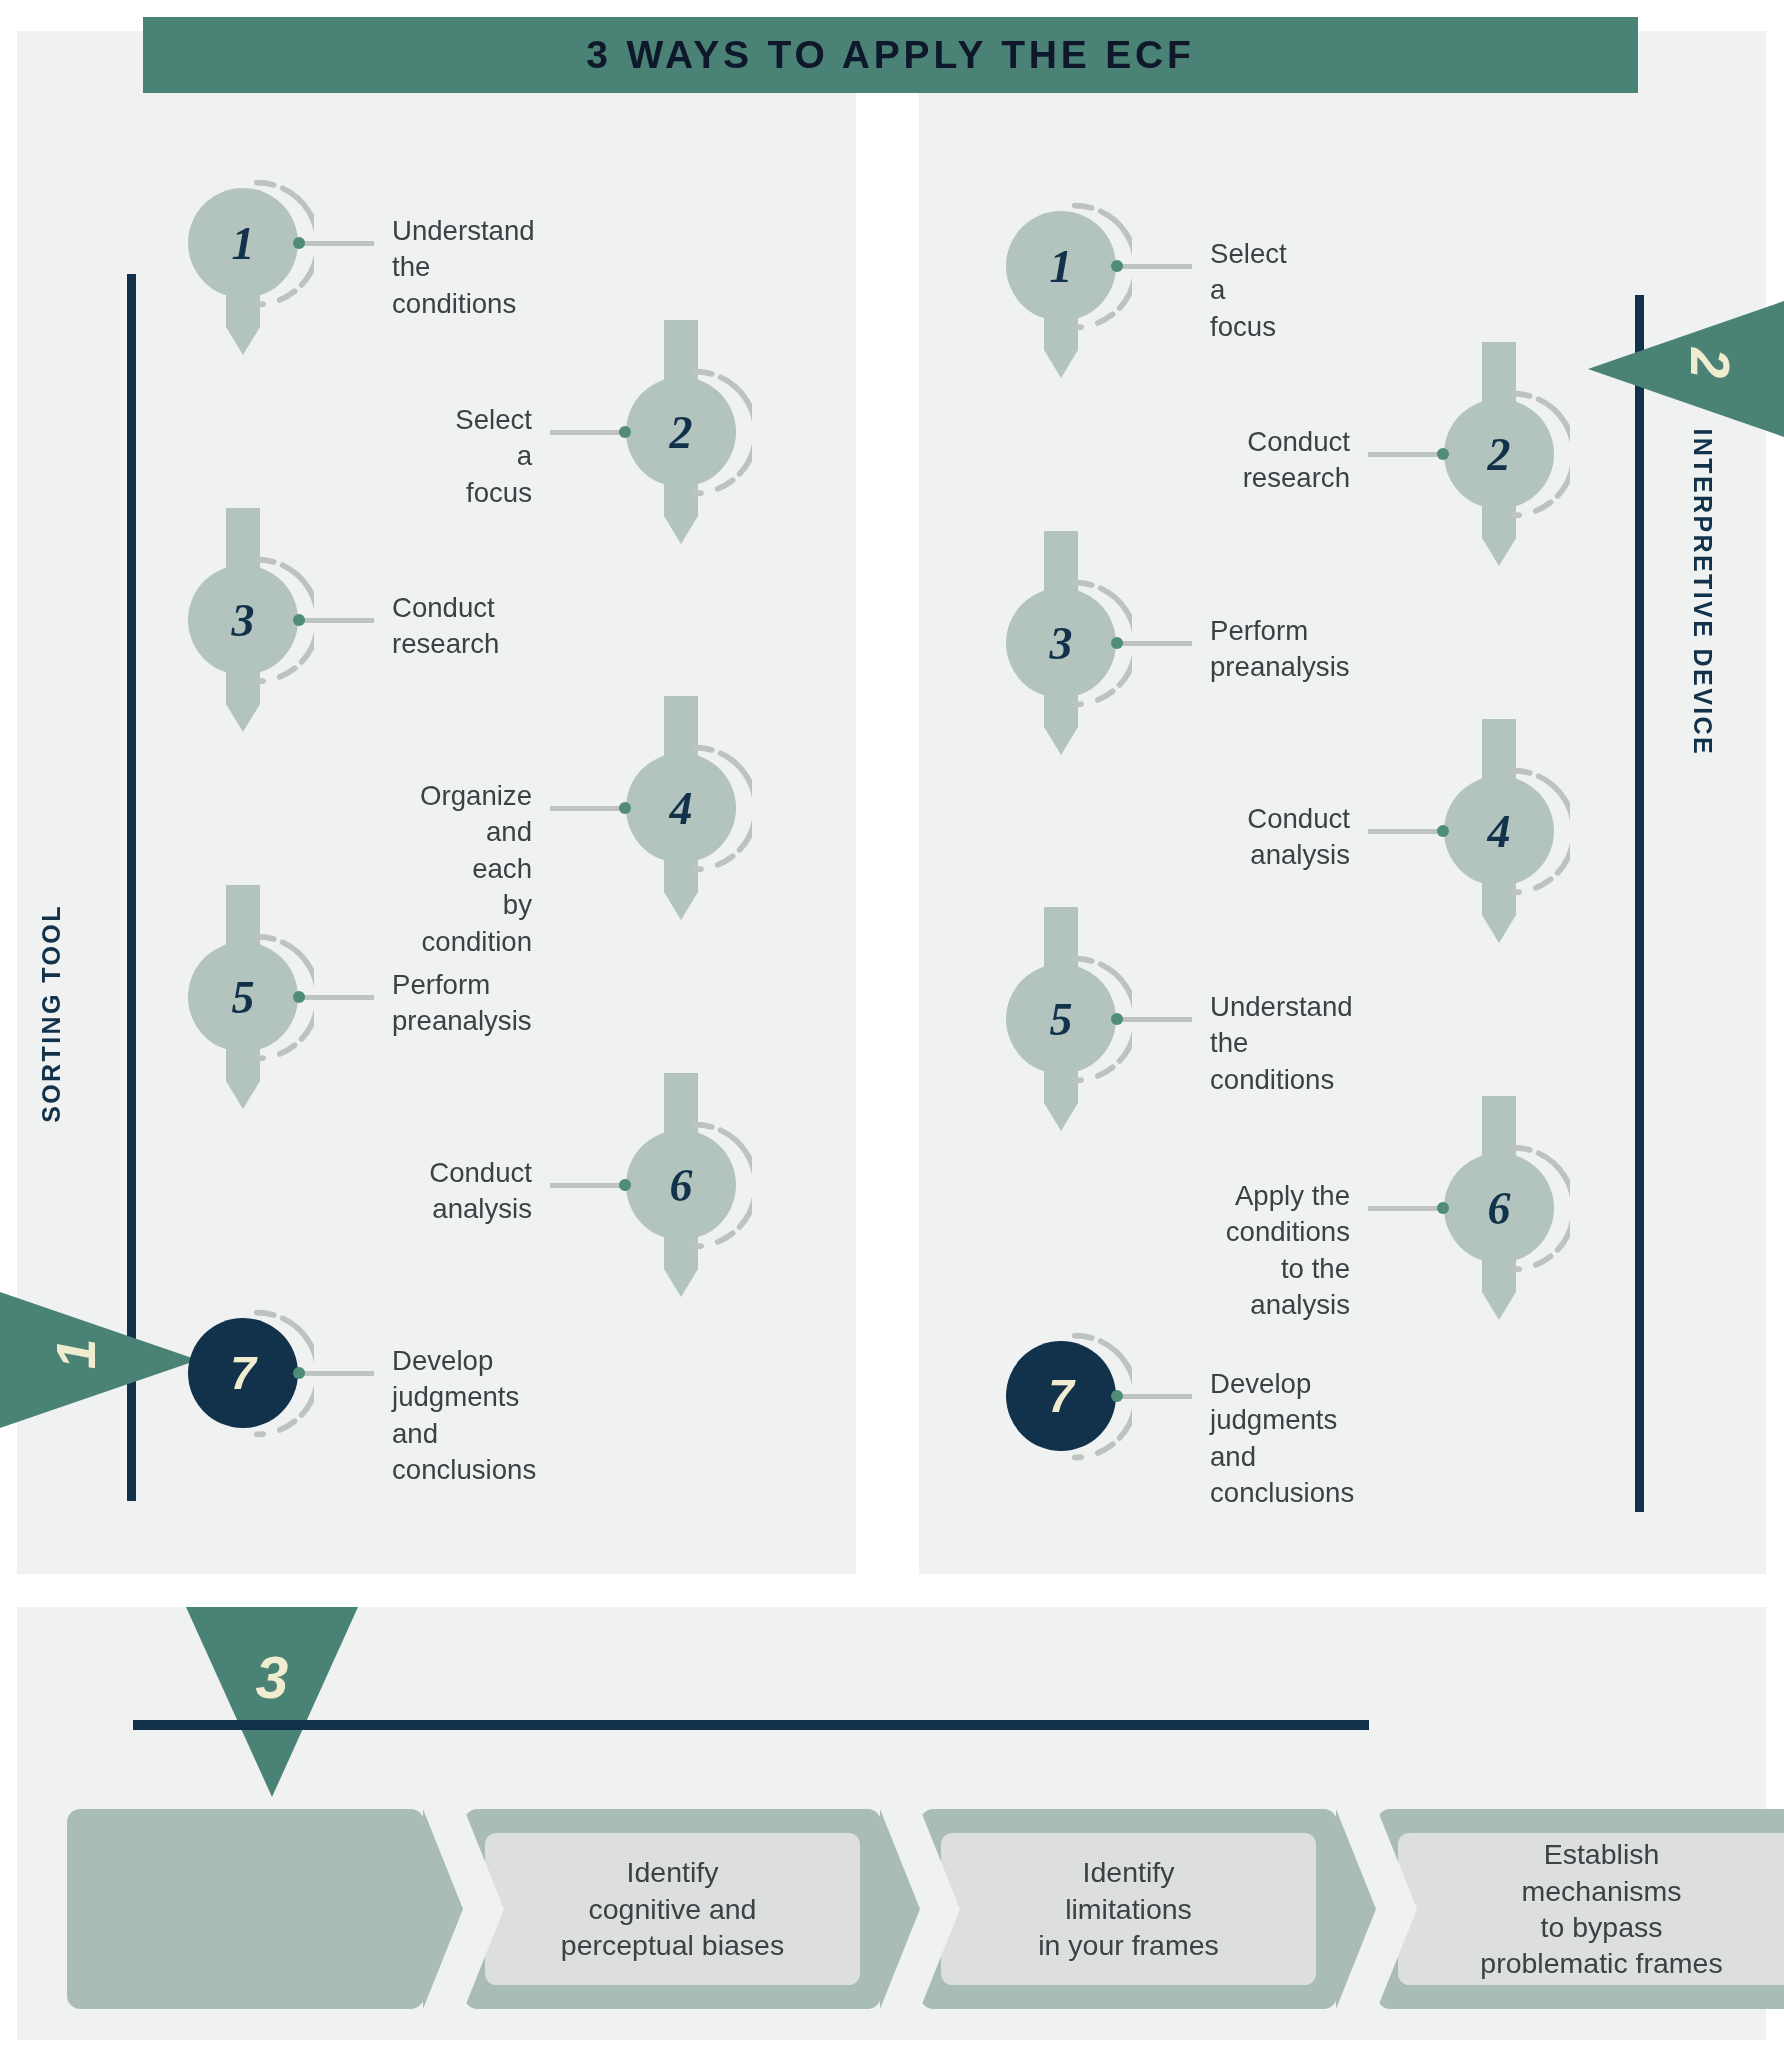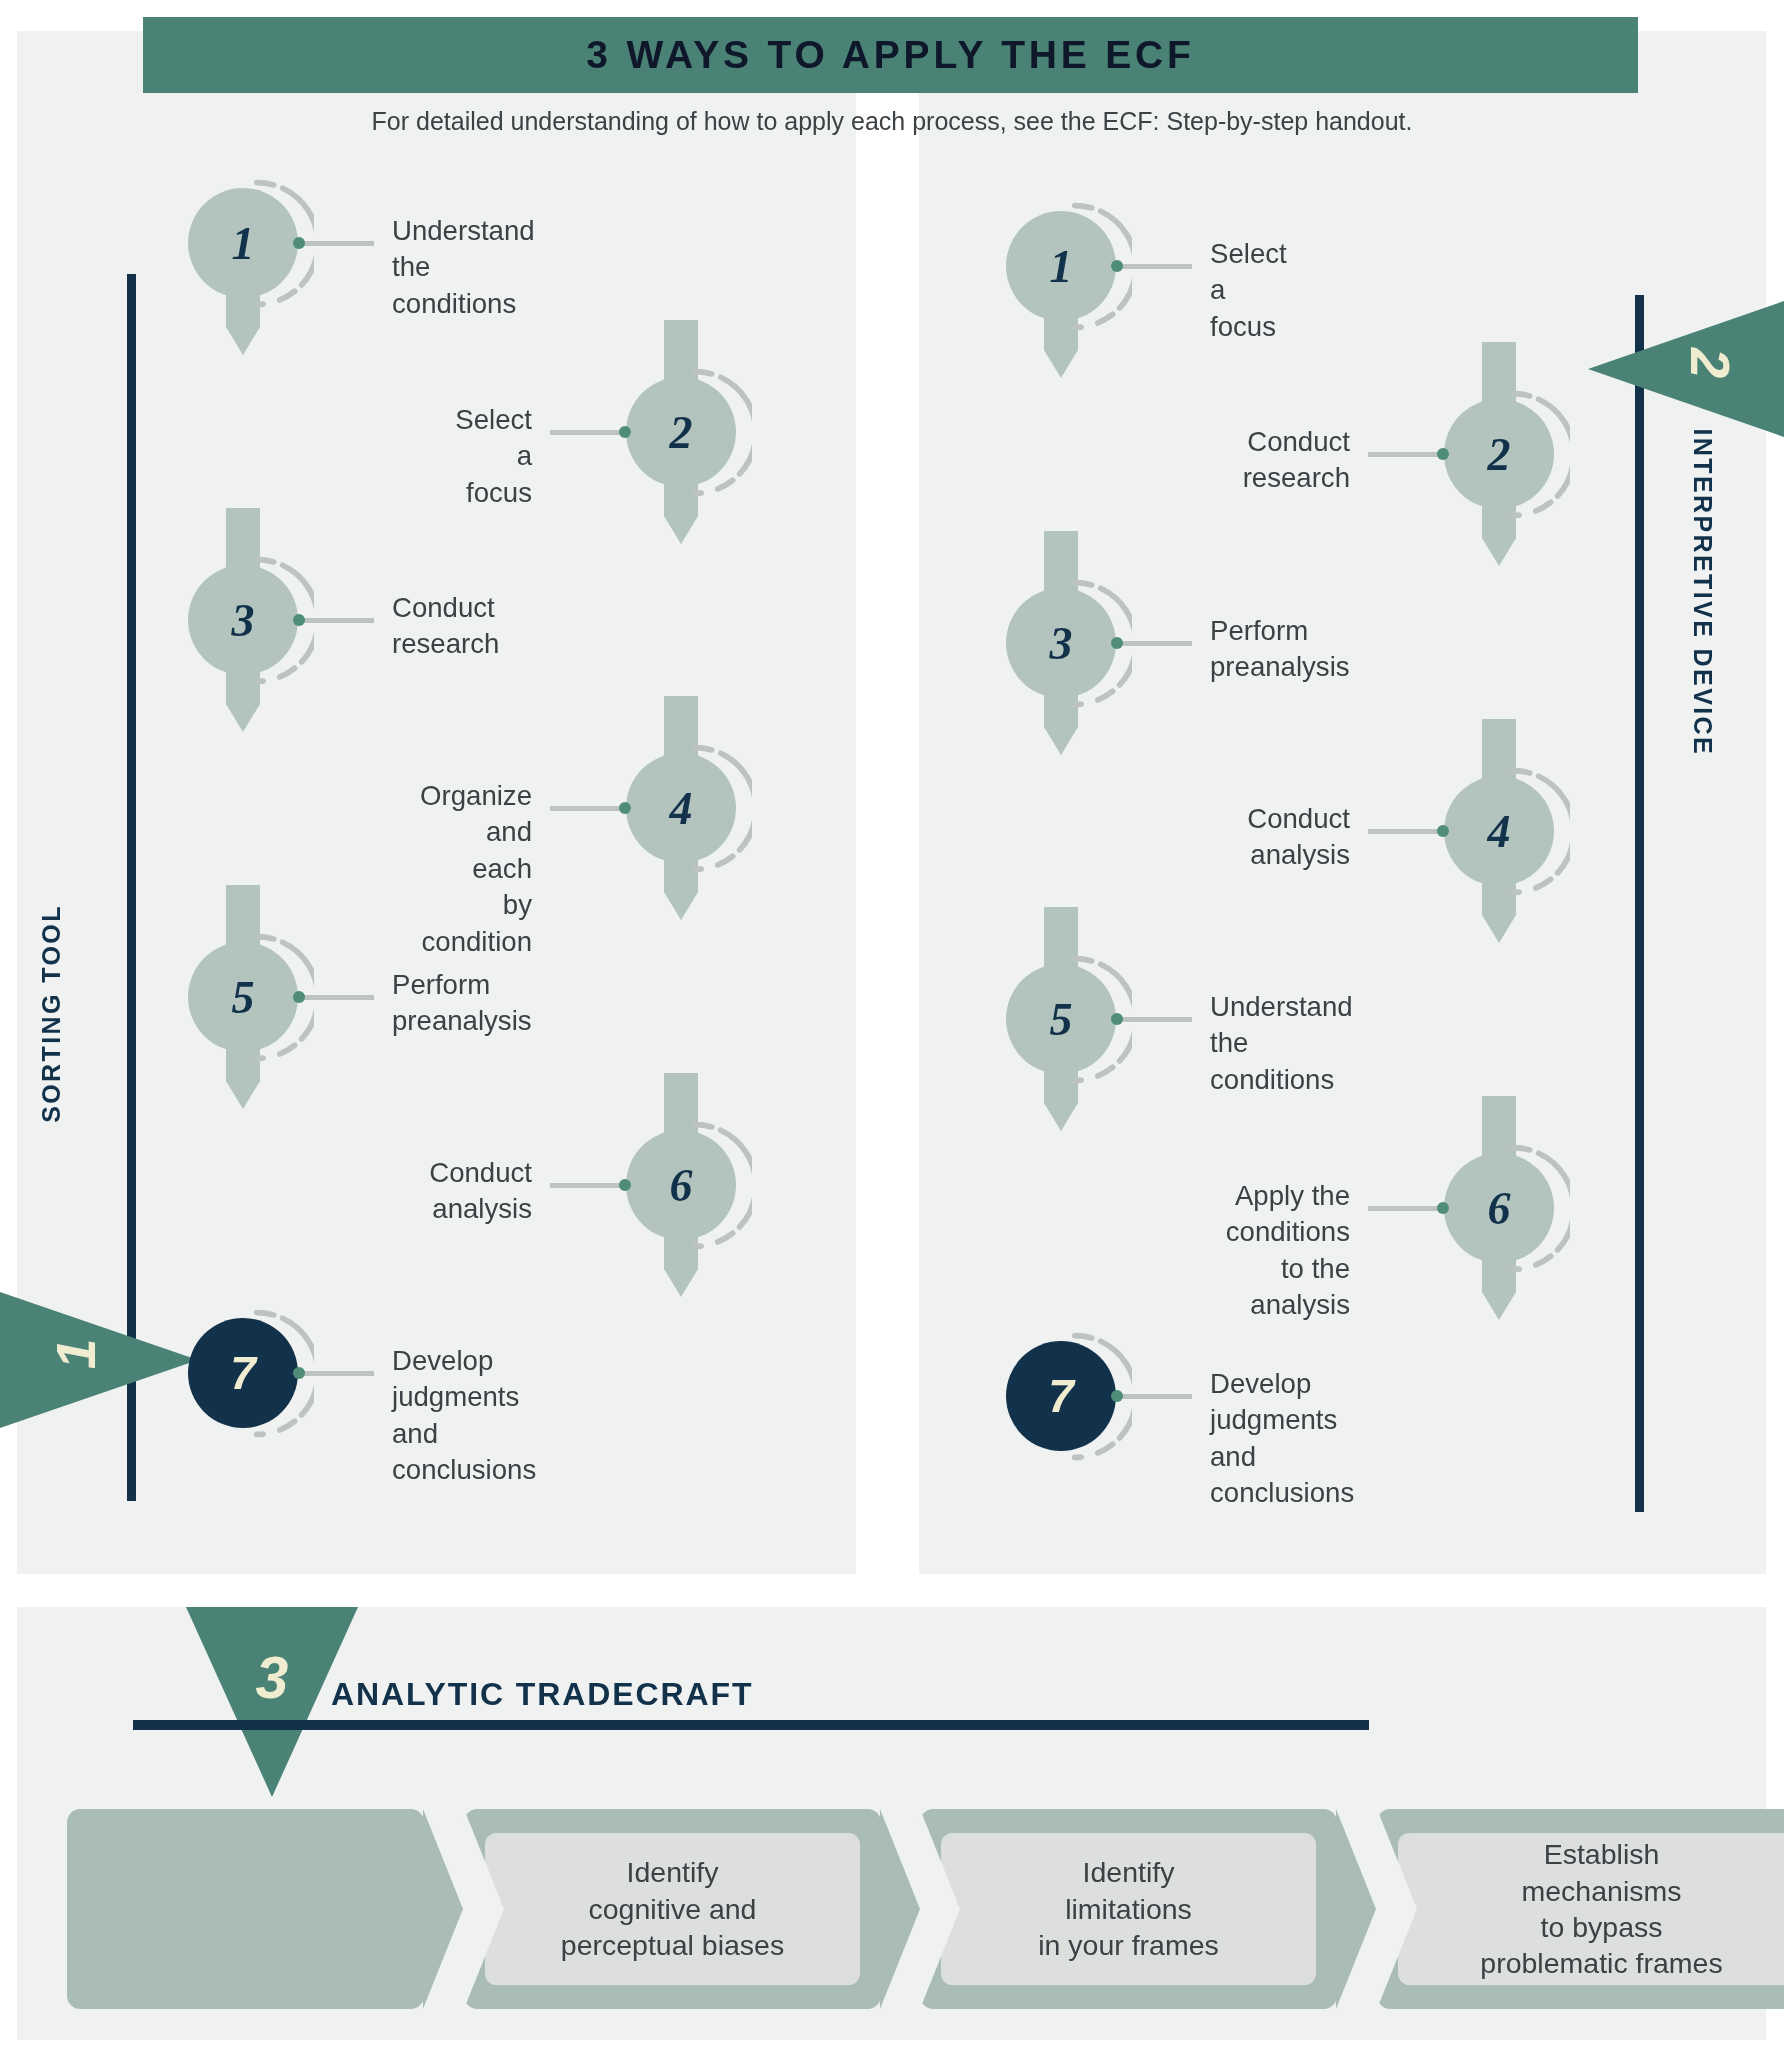--- a/index.html
+++ b/index.html
@@ -248,21 +248,20 @@
 
 <div id="root">
 
   <div class="panel" id="panel-left"></div>
   <div class="panel" id="panel-right"></div>
   <div class="panel" id="panel-bottom"></div>
 
   <div id="header-banner">
     <div id="header-title">3 WAYS TO APPLY THE ECF</div>
   </div>
-  <div id="header-sub">For detailed understanding of how to apply each process, see the ECF: Step-by-step handout.</div>
 
   <div class="spine" id="spine-left"></div>
   <div class="spine" id="spine-right"></div>
 
   <div class="tri" id="tri-1"></div>
   <div id="tri-1-num">1</div>
   <div class="side-label" id="side-label-left">SORTING TOOL</div>
 
   <div class="tri" id="tri-2"></div>
   <div id="tri-2-num">2</div>
@@ -477,21 +476,20 @@
         <div class="connector"></div>
         <div class="conn-dot"></div>
         <div class="step-label">Develop judgments
 and conclusions</div>
       </div>
     </div>
 
   <div class="tri" id="tri-3"></div>
   <div id="tri-3-num">3</div>
   <div id="tradecraft-rule"></div>
-  <div id="tradecraft-title">ANALYTIC TRADECRAFT</div>
   <div id="chevrons">
       <div class="chev" style="left: 0px; width: 357px;">
         <div class="chev-notch-r"></div>
       </div>
       <div class="chev" style="left: 397px; width: 417px;">
         <div class="chev-notch-l"></div>
         <div class="chev-inner">Identify
 cognitive and
 perceptual biases</div>
         <div class="chev-notch-r"></div>

